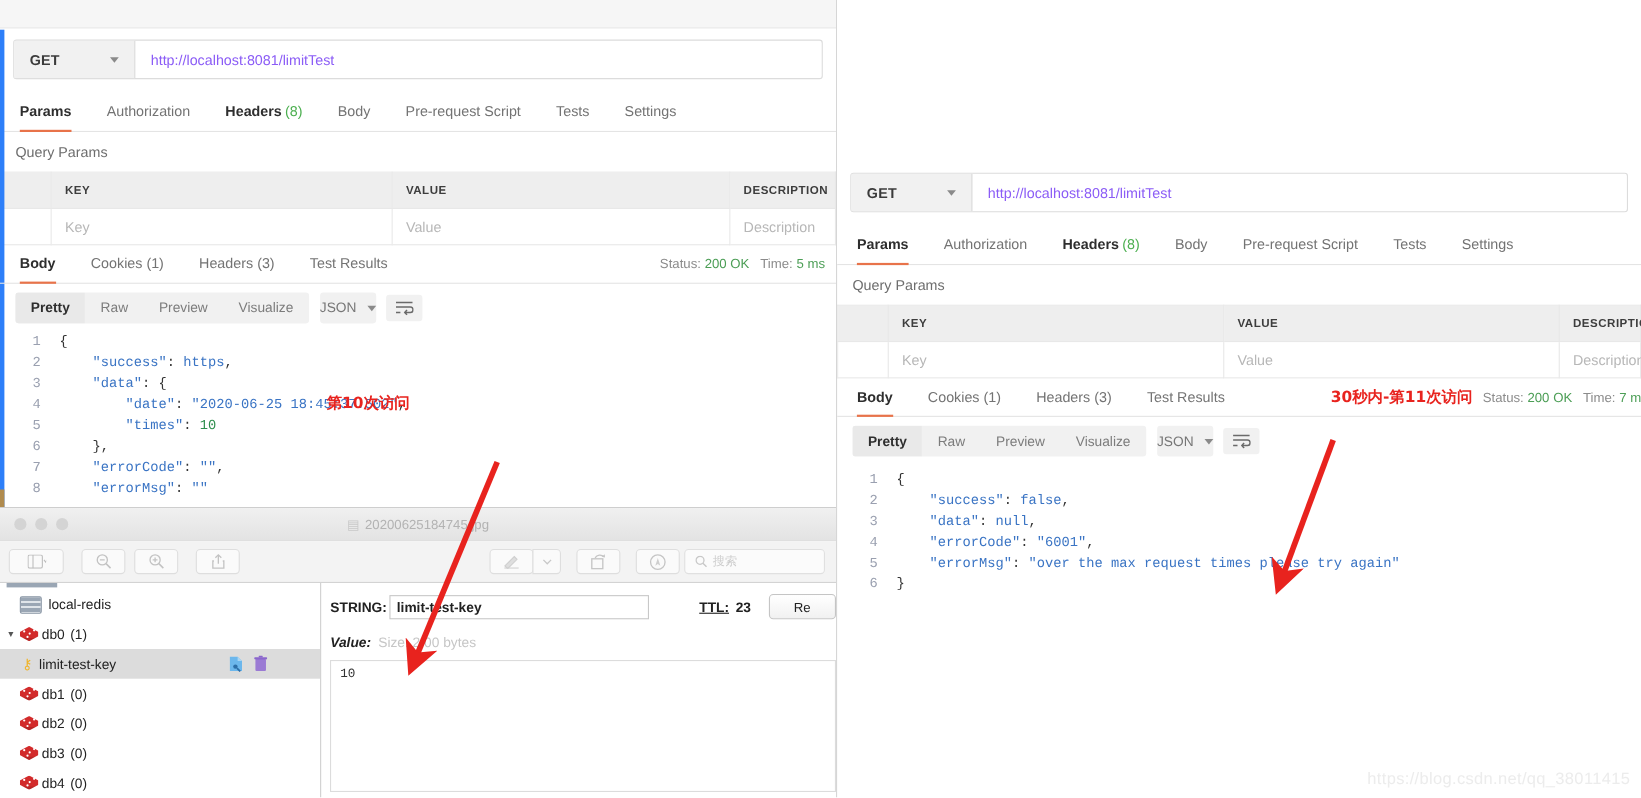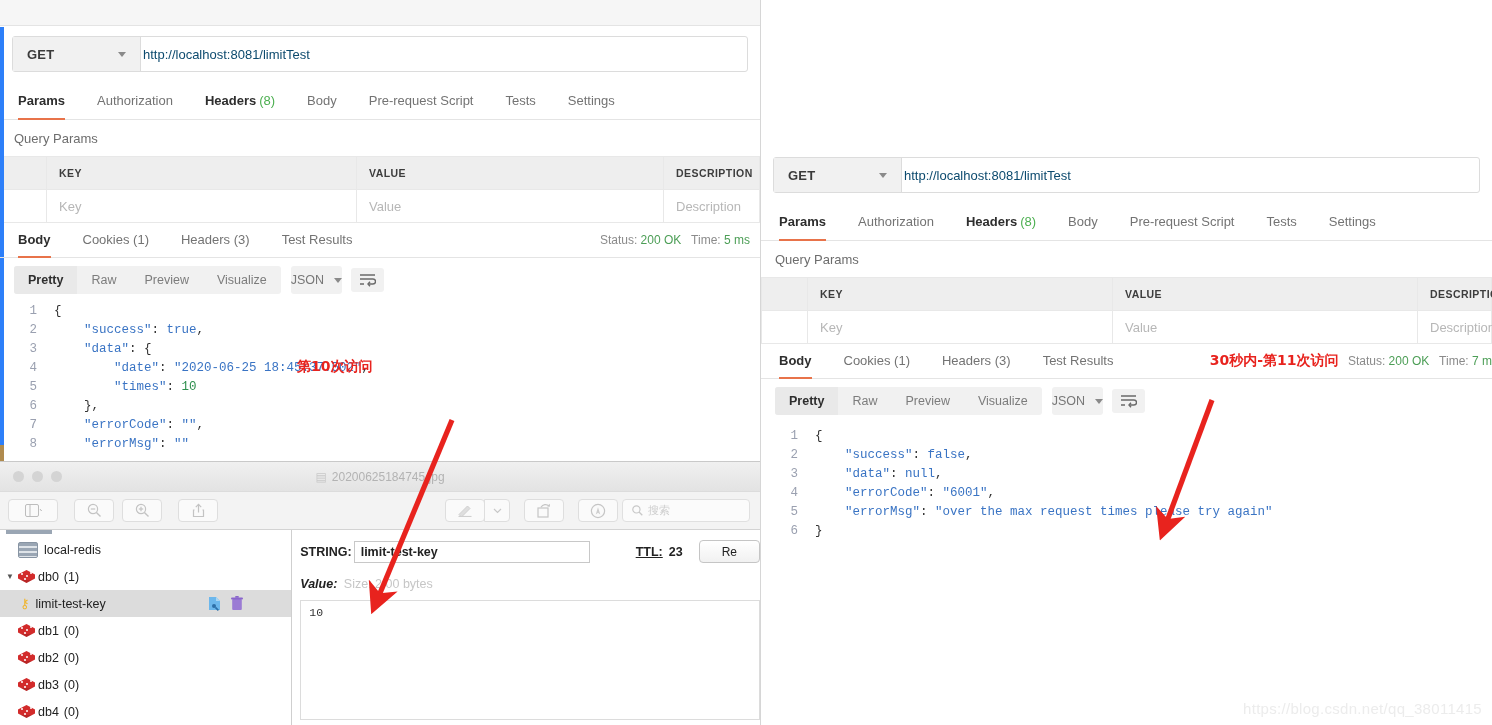--- a/index.html
+++ b/index.html
@@ -12,27 +12,27 @@
   #stage { position: relative; width: 1492px; height: 725px; background: #fff; }
 
   
   .pm-window { position: absolute; background: #fff; overflow: hidden; }
 
   .pm-tabstrip { height: 26px; background: #f6f6f6; border-bottom: 1px solid #e4e4e4; }
 
   .pm-urlrow { padding: 10px 12px 12px 12px; background: #fff; }
   .pm-urlbar { display: flex; height: 36px; border: 1px solid #dcdcdc; border-radius: 3px; background:#fff; }
   .pm-method {
-    width: 128px; display: flex; align-items: center; justify-content: space-between;
+    width: 110px; display: flex; align-items: center; justify-content: space-between;
     padding: 0 14px; background: #f1f1f1; border-right: 1px solid #dcdcdc;
     font-size: 13px; color: #3b3b3b; font-weight: 600; letter-spacing: .2px; gap: 27px;
   }
   .pm-caret { width: 0; height: 0; border-left: 4.5px solid transparent; border-right: 4.5px solid transparent;
               border-top: 5px solid #8a8a8a; }
-  .pm-url { flex: 1; display: flex; align-items: center; padding: 0 2px; font-size: 13px; color: #0c4a6e; }
+  .pm-url { flex: 1; display: flex; align-items: center; padding: 0 14px; font-size: 13px; color: #8b5cf6; }
 
   .pm-tabs { display: flex; align-items: flex-end; height: 36px; border-bottom: 1px solid #e4e4e4;
              padding: 0 0 0 14px; background: #fff; gap: 0; }
   .pm-tab { position: relative; font-size: 13px; color: #737373; padding: 0 16px 11px 16px; white-space: nowrap; }
   .pm-tab:first-child { padding-left: 4px; }
   .pm-tab.active { color: #2e2e2e; font-weight: 600; }
   .pm-tab.active::after { content: ""; position: absolute; left: 4px; right: 16px; bottom: -1px; height: 2.5px; background: #e8734a; }
   .pm-tab.bold { color: #2e2e2e; font-weight: 600; }
   .pm-badge { color: #4caf50; font-weight: 400; margin-left: 3px; }
 
@@ -243,21 +243,21 @@
       </div>
     </div>
 
     <div class="pm-code">
       <div class="row">
           <span class="ln">1</span>
           <span class="src">{</span>
         </div>
       <div class="row">
           <span class="ln">2</span>
-          <span class="src">    <span class="s">"success"</span>: <span class="b">true</span>,</span>
+          <span class="src">    <span class="s">"success"</span>: <span class="b">https</span>,</span>
         </div>
       <div class="row">
           <span class="ln">3</span>
           <span class="src">    <span class="s">"data"</span>: {</span>
         </div>
       <div class="row">
           <span class="ln">4</span>
           <span class="src">        <span class="s">"date"</span>: <span class="s">"2020-06-25 18:45:37.502"</span>,</span>
         </div>
       <div class="row">

